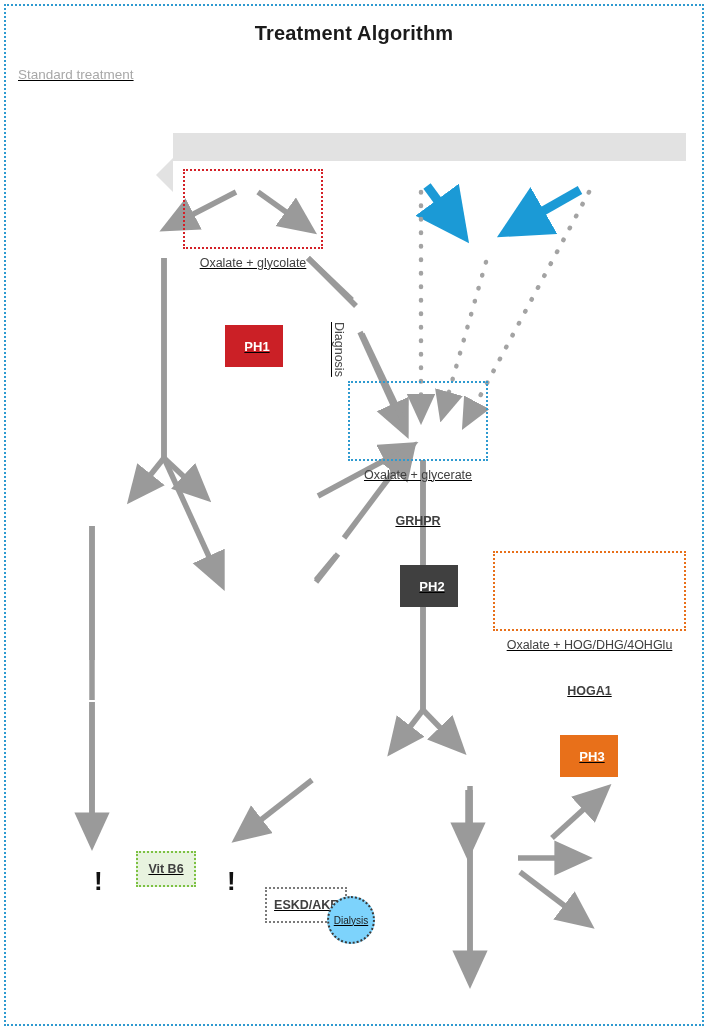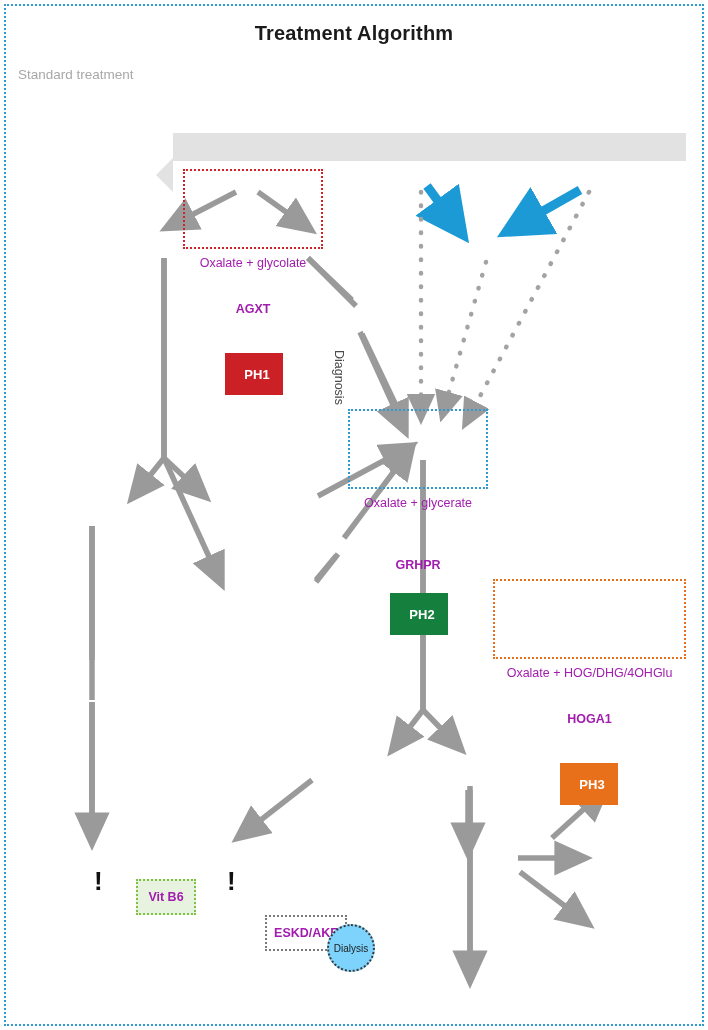--- a/index.html
+++ b/index.html
@@ -3,20 +3,21 @@
 <meta charset="utf-8">
 <style>
   html,body{margin:0;padding:0;background:#ffffff;}
   body{font-family:"Liberation Sans","DejaVu Sans",sans-serif;}
 
   #canvas{
     position:relative;
     width:708px;height:1030px;
     background:#ffffff;
     overflow:hidden;
+    text-decoration:underline;
   }
 
   
   .outer-frame{
     position:absolute;left:4px;top:4px;right:4px;bottom:4px;
     border:2px dotted #2e9ad0;
     box-sizing:border-box;
     pointer-events:none;
   }
 
@@ -30,21 +31,21 @@
   .sec-label{
     position:absolute;
     font-size:13.5px;color:#a8a8a8;font-weight:normal;
   }
 
   
   .node{
     position:absolute;box-sizing:border-box;
     display:flex;align-items:center;justify-content:center;
     text-align:center;
-    font-size:12.5px;color:#a21caf;
+    font-size:12.5px;color:#404040;
     line-height:1.18;
   }
 
   .dot-gray{border:2px dotted #7a7a7a;background:transparent;}
   .dot-red{border:2px dotted #d42027;background:transparent;}
   .dot-blue{border:2px dotted #2e9ad0;background:transparent;}
   .dot-orange{border:2px dotted #e8701a;background:transparent;}
   .dot-green{border:2px dotted #7cc142;background:#e8f3df;}
 
   .bold{font-weight:bold;}
@@ -61,21 +62,21 @@
     border-bottom:17px solid transparent;
     border-right:17px solid #e2e2e2;
   }
 
   .chip{
     position:absolute;box-sizing:border-box;
     display:flex;align-items:center;justify-content:center;
     color:#ffffff;font-size:13px;font-weight:bold;padding-left:6px;
   }
   .chip-red{background:#cb2026;}
-  .chip-blue{background:#15803d;}
+  .chip-blue{background:#404040;margin-left:10px;}
   .chip-orange{background:#e8701a;}
 
   .diagnosis-label{
     position:absolute;
     writing-mode:vertical-rl;
     font-size:12.5px;color:#4a4a4a;
     left:332px;top:95px;height:70px;
     display:flex;align-items:center;justify-content:center;
   }
 
@@ -196,28 +197,27 @@
   <div class="title">Treatment Algorithm</div>
 
   <div class="sec-label zz" style="left:18px;top:67px;">Standard treatment</div>
 
 
   <div class="gray-bar zz" style="left:173px;top:118px;width:513px;"></div>
   <div class="gray-bar-arrow zz" style="left:156px;top:115px;"></div>
 
   <div class="node dot-red zz" style="left:183px;top:92px;width:140px;height:80px;"></div>
   <div class="node zz" style="left:183px;top:96px;width:140px;height:20px;">Oxalate + glycolate</div>
-  <div class="node bold zz" style="left:183px;top:118px;width:140px;height:28px;">AGXT</div>
   <div class="chip chip-red zz" style="left:225px;top:148px;width:58px;height:42px;">PH1</div>
 
   <div class="diagnosis-label zz">Diagnosis</div>
 
   <div class="node dot-blue zz" style="left:348px;top:92px;width:140px;height:80px;"></div>
   <div class="node zz" style="left:348px;top:96px;width:140px;height:20px;">Oxalate + glycerate</div>
-  <div class="node bold zz" style="left:348px;top:134px;width:140px;height:28px;">GRHPR</div>
+  <div class="node bold zz" style="left:348px;top:118px;width:140px;height:28px;">GRHPR</div>
   <div class="chip chip-blue zz" style="left:390px;top:148px;width:58px;height:42px;">PH2</div>
 
   <div class="node dot-orange zz" style="left:493px;top:92px;width:193px;height:80px;"></div>
   <div class="node zz" style="left:493px;top:96px;width:193px;height:20px;">Oxalate + HOG/DHG/4OHGlu</div>
   <div class="node bold zz" style="left:493px;top:118px;width:193px;height:28px;">HOGA1</div>
   <div class="chip chip-orange zz" style="left:560px;top:148px;width:58px;height:42px;">PH3</div>
 
   <div class="node dot-green bold zz" style="left:136px;top:222px;width:60px;height:36px;">Vit B6</div>
 
   <div class="node dot-gray bold zz" style="left:265px;top:222px;width:82px;height:36px;">ESKD/AKF</div>

